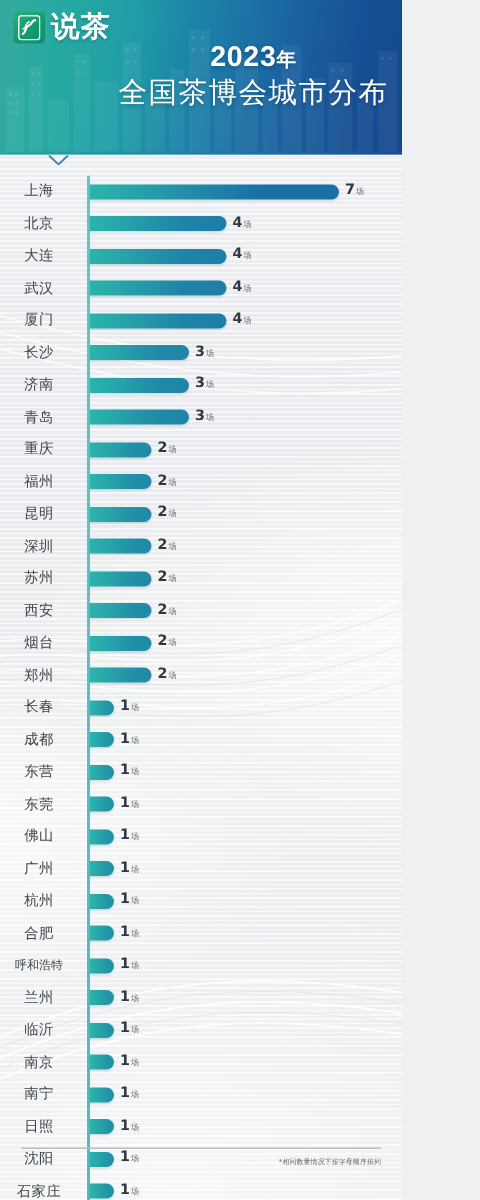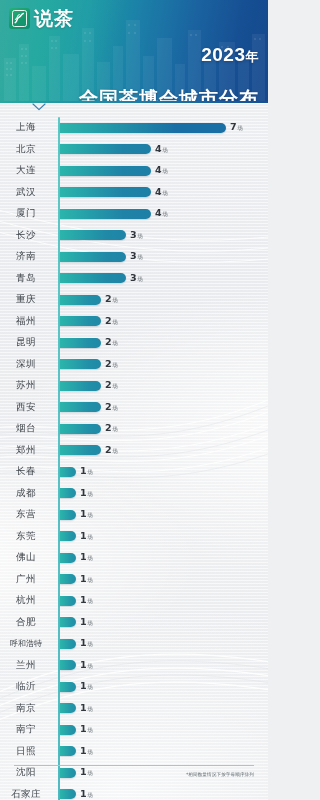--- a/index.html
+++ b/index.html
@@ -83,40 +83,40 @@
     font-weight: bold;
     letter-spacing: 1px;
     line-height: 21px;
     text-shadow: 0 1px 2px rgba(0,0,0,0.18);
     font-family: "DejaVu Sans", "Liberation Sans", sans-serif;
   }
 
   #title-block {
     position: absolute;
     right: 9px;
-    top: 44px;
-    text-align: right;
+    top: 28px;
+    text-align: center;
   }
   #title-year {
     color: #ffffff;
     font-weight: bold;
     font-size: 19px;
     line-height: 22px;
     letter-spacing: 0.5px;
     text-shadow: 0 1px 3px rgba(0,20,50,0.30);
   }
   #title-year .yr-suffix { font-size: 13px; }
   #title-main {
     color: #ffffff;
-    font-weight: bold;
+    font-weight: normal;
     font-size: 19px;
     line-height: 24px;
     letter-spacing: 1px;
     text-shadow: 0 1px 3px rgba(0,20,50,0.30);
-    margin-top: 19px;
+    margin-top: 0;
   }
 
   #header-rule {
     position: absolute;
     left: 0; right: 0; bottom: 0;
     height: 2px;
     background: linear-gradient(90deg, #2aa8a0 0%, #1d85a8 45%, #164f93 100%);
   }
   #header-chevron {
     position: absolute;

